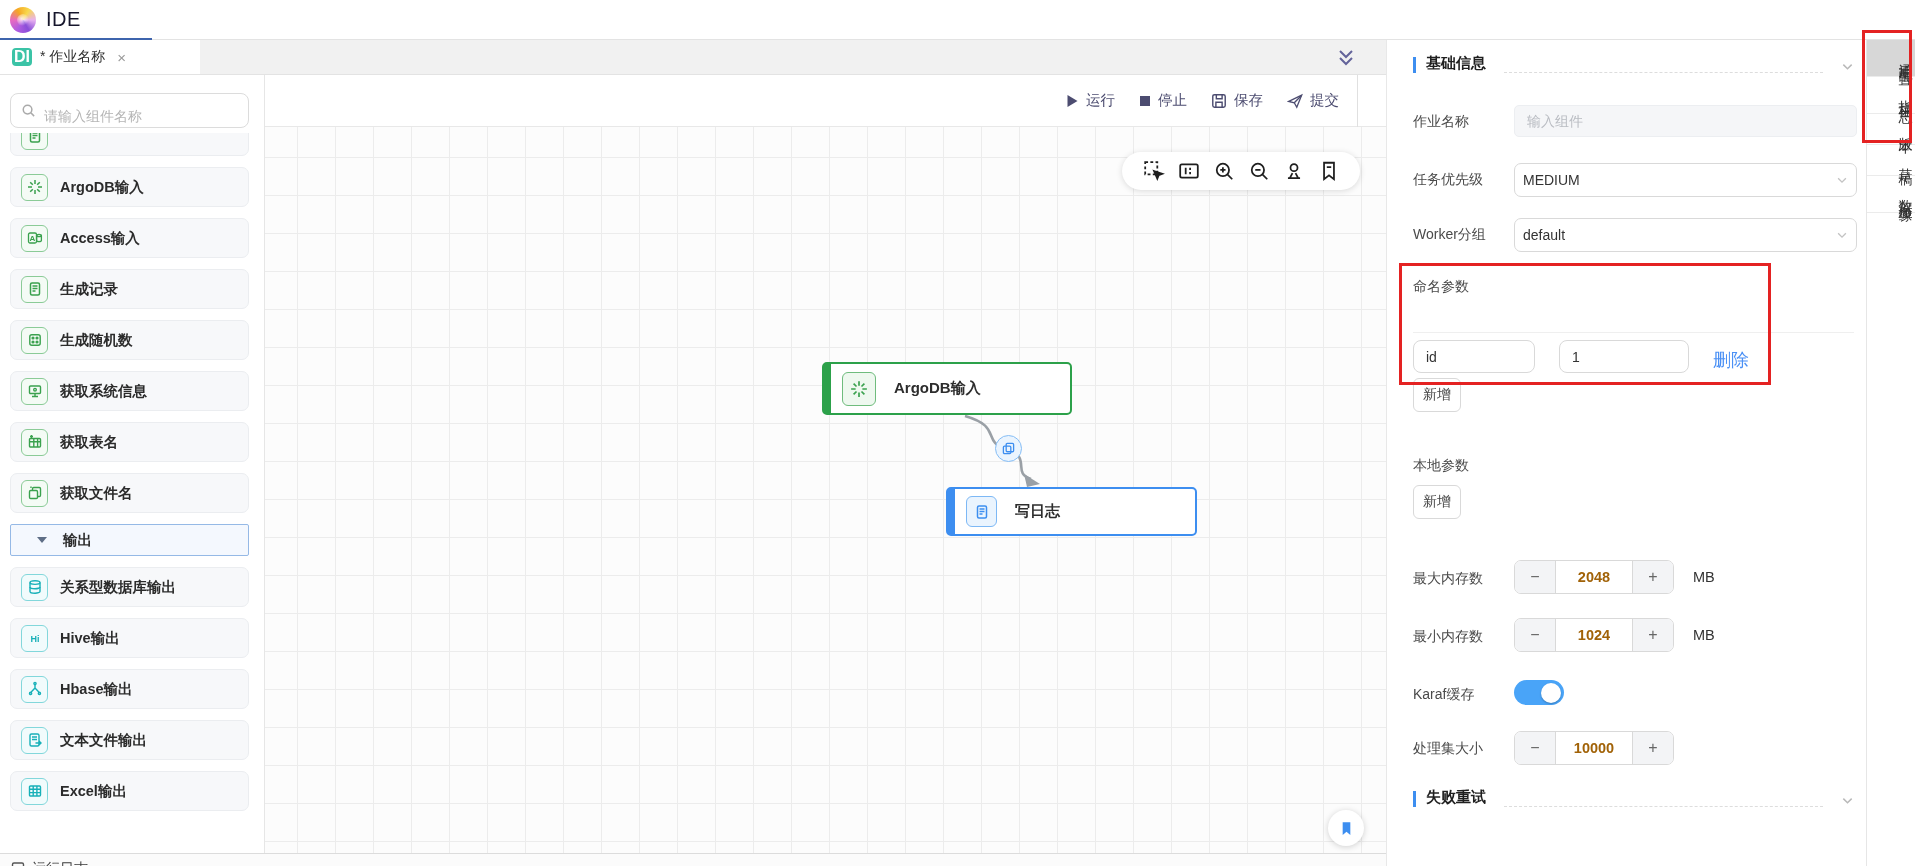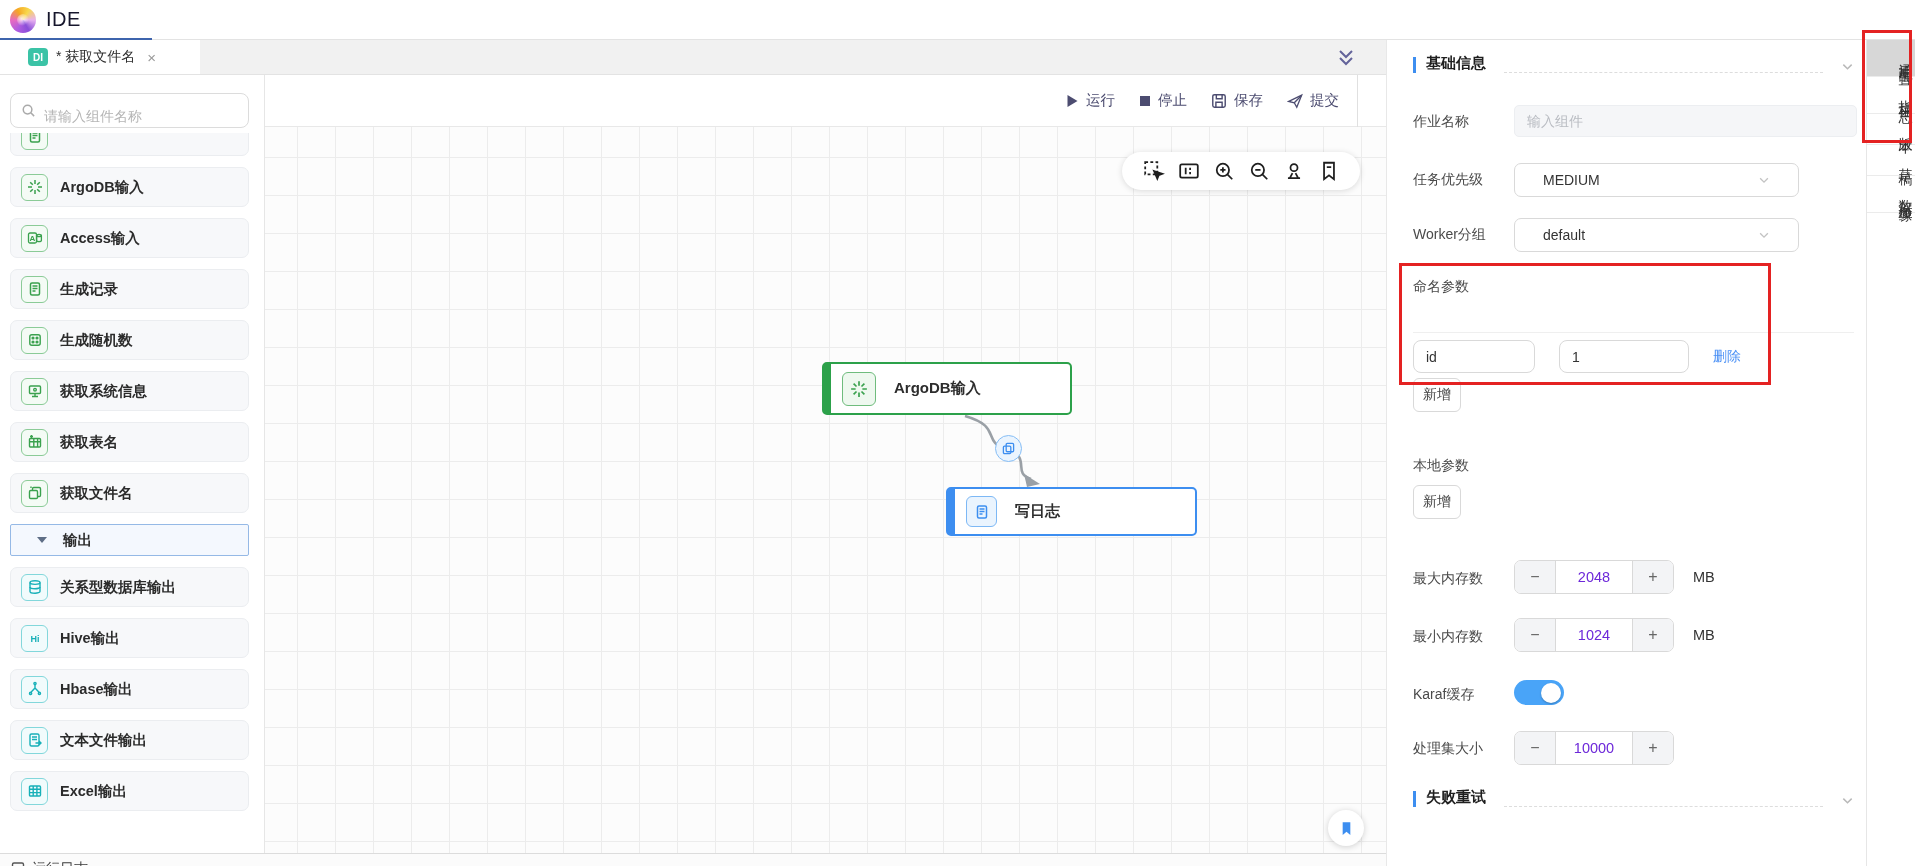--- a/index.html
+++ b/index.html
@@ -12,22 +12,22 @@
   .hdr .logo { position:absolute; left:10px; top:7px; width:26px; height:26px; border-radius:50%;
     background:conic-gradient(from 210deg,#b05ce0,#e86ac0,#f5a623,#f8d94c,#e8b1f0,#8a4fd8,#b05ce0); }
   .hdr .logo::after{content:"";position:absolute;left:7px;top:7px;width:12px;height:12px;border-radius:50%;
     background:radial-gradient(circle at 40% 40%, rgba(255,255,255,.85), rgba(255,255,255,0) 70%);}
   .hdr .title { position:absolute; left:46px; top:8px; font-size:20px; color:#16162c; letter-spacing:.5px; }
   .hdr .active-underline { position:absolute; left:0; bottom:-2px; width:152px; height:3px; background:#3e64ad; }
 
   
   .tabbar { position:absolute; left:0; top:40px; width:1386px; height:35px; background:#f1f1f1; border-bottom:1px solid #e3e3e3; }
   .tab { position:absolute; left:0; top:0; height:34px; min-width:200px; background:#fff; display:flex; align-items:center; padding:0 12px; gap:8px; }
-  .tab .badge { width:20px; height:18px; border-radius:4px; background:#3bc3a6; color:#fff; font-size:10px; font-weight:bold;
-    display:flex; align-items:center; justify-content:center;margin-left:16px; }
+  .tab .badge { width:20px; height:18px; border-radius:4px; background:#3bc3a6; color:#fff; font-size:16px; font-weight:bold;
+    display:flex; align-items:center; justify-content:center; }
   .tab .tab-title { font-size:14px; color:#2e2e2e; font-weight:500; white-space:nowrap; }
   .tab .close { color:#9a9a9a; font-size:15px; margin-left:4px; cursor:pointer; }
   .tab-collapse { position:absolute; right:28px; top:6px; width:24px; height:24px; color:#63639a; }
 
   
   .sidebar { position:absolute; left:0; top:75px; width:265px; bottom:0; background:#fff; border-right:1px solid #e6e6e6; }
   .search { position:absolute; left:10px; top:18px; width:239px; height:35px; border:1px solid #dcdcdc; border-radius:8px;
     display:flex; align-items:center; padding:0 10px; gap:8px; background:#fff; }
   .search svg { flex:none; }
   .search input { border:none; outline:none; flex:1; font-size:14px; color:#333; background:transparent; font-family:inherit;margin-top:10px; }
@@ -80,32 +80,32 @@
   .panel { position:absolute; left:1386px; top:40px; width:480px; bottom:0; background:#fff; border-left:1px solid #e8e8e8; }
   .sec-hdr { position:absolute; left:26px; right:12px; display:flex; align-items:flex-end; gap:10px; }
   .sec-hdr .bar { width:3px; height:16px; background:#3d8ef0; flex:none; }
   .sec-hdr .stitle { font-size:15px; font-weight:700; color:#1f1f1f; white-space:nowrap; }
   .sec-hdr .dash { flex:1; border-top:1px dashed #ddd; margin-left:8px; }
   .sec-hdr .chev { color:#b9b9b9; margin-left:8px; }
   .f-label { position:absolute; left:26px; font-size:14px; color:#4a4a4a; white-space:nowrap; }
   .f-input { position:absolute; left:127px; width:343px; height:32px; background:#f5f6f8; border:1px solid #eceef1; border-radius:5px;
     font-size:14px; color:#c2410c; padding:0 12px; outline:none; font-family:inherit; }
   .f-input::placeholder { color:#b9bcc2; }
-  .f-select { position:absolute; left:127px; width:285px; height:34px; border:1px solid #d9d9d9; border-radius:7px; background:#fff;
-    display:flex; align-items:center; padding:0 28px; font-size:14px; color:#333; cursor:pointer; }
+  .f-select { position:absolute; left:127px; width:343px; height:34px; border:1px solid #d9d9d9; border-radius:7px; background:#fff;
+    display:flex; align-items:center; padding:0 8px; font-size:14px; color:#333; cursor:pointer; }
   .f-select .chev { margin-left:auto; color:#c3c3c3; }
   .divider { position:absolute; left:26px; right:12px; border-top:1px solid #efefef; }
   .p-input { position:absolute; height:33px; border:1px solid #d9d9d9; border-radius:8px; font-size:14px; color:#333;
     padding:0 12px; outline:none; font-family:inherit; background:#fff; }
-  .link { position:absolute; color:#4a90f5; font-size:14px; cursor:pointer; }
+  .link { position:absolute; color:#4a90f5; font-size:18px; cursor:pointer; }
   .btn { position:absolute; width:48px; height:34px; border:1px solid #d9d9d9; border-radius:6px; background:#fff;
     font-size:14px; color:#444; display:flex; align-items:center; justify-content:center; cursor:pointer; }
   .stepper { position:absolute; left:127px; width:160px; height:34px; border:1px solid #d9d9d9; border-radius:7px; display:flex; overflow:hidden; background:#fff; }
   .stepper .sbtn { width:40px; background:#f3f4f6; color:#666; font-size:16px; display:flex; align-items:center; justify-content:center; cursor:pointer; flex:none; }
-  .stepper .sval { flex:1; border-left:1px solid #d9d9d9; border-right:1px solid #d9d9d9; display:flex; align-items:center; justify-content:center; font-size:14.5px; color:#6d28d9; }
+  .stepper .sval { flex:1; border-left:1px solid #d9d9d9; border-right:1px solid #d9d9d9; display:flex; align-items:center; justify-content:center; font-size:14.5px; color:#a16207;font-weight:bold; }
   .unit { position:absolute; left:306px; font-size:14.5px; color:#333; }
   .toggle { position:absolute; left:127px; width:50px; height:25px; border-radius:13px; background:#49a4f8; cursor:pointer; }
   .toggle .knob { position:absolute; right:3px; top:2.5px; width:20px; height:20px; border-radius:50%; background:#fff; box-shadow:0 1px 2px rgba(0,0,0,.25); }
 
   
   .vtabs { position:absolute; left:1866px; top:40px; width:49px; bottom:0; background:#fff; border-left:1px solid #e6e6e6; }
   .vtab { writing-mode:vertical-rl; text-orientation:upright; letter-spacing:3px; font-size:14px; color:#2f2f2f;
     padding:12px 0; width:100%; display:flex; justify-content:center; border-bottom:1px solid #ebebeb; cursor:pointer; }
   .vtab.active { background:#d7d7d7; font-weight:500; }
 
@@ -123,21 +123,21 @@
 
   <div class="hdr">
     <div class="logo"></div>
     <div class="title">IDE</div>
     <div class="active-underline"></div>
   </div>
 
   <div class="tabbar">
     <div class="tab">
       <span class="badge">DI</span>
-      <span class="tab-title">* 获取文件名</span>
+      <span class="tab-title">* 作业名称</span>
       <span class="close">×</span>
     </div>
     <div class="tab-collapse">
       <svg viewBox="0 0 24 24" width="24" height="24" fill="none" stroke="currentColor" stroke-width="2">
           <path d="M6 5l6 6 6-6"></path>
           <path d="M6 12l6 6 6-6"></path>
         </svg>
     </div>
   </div>
 

